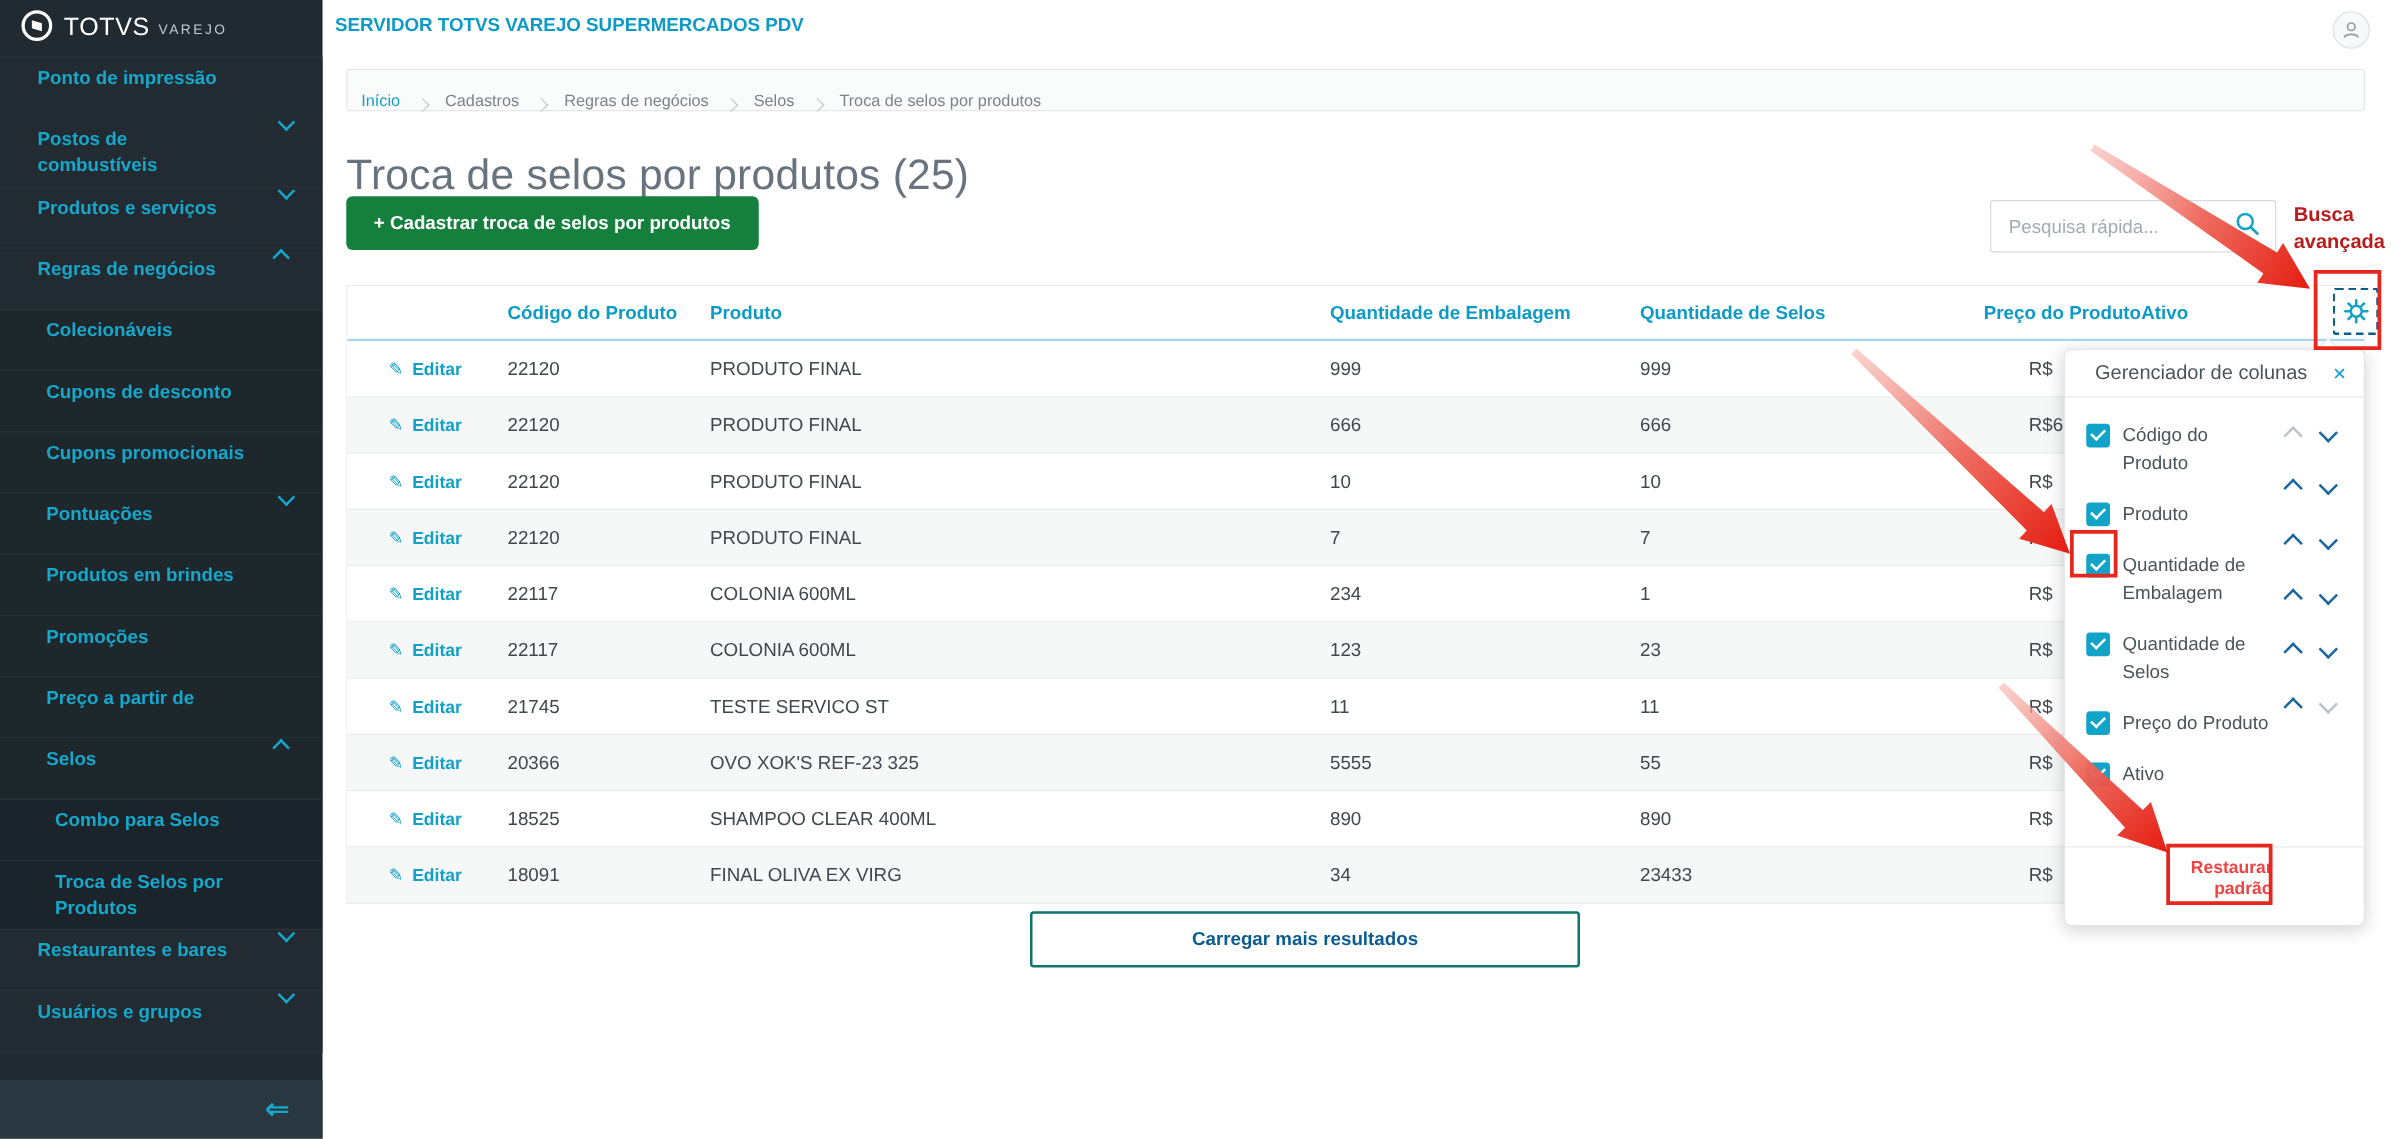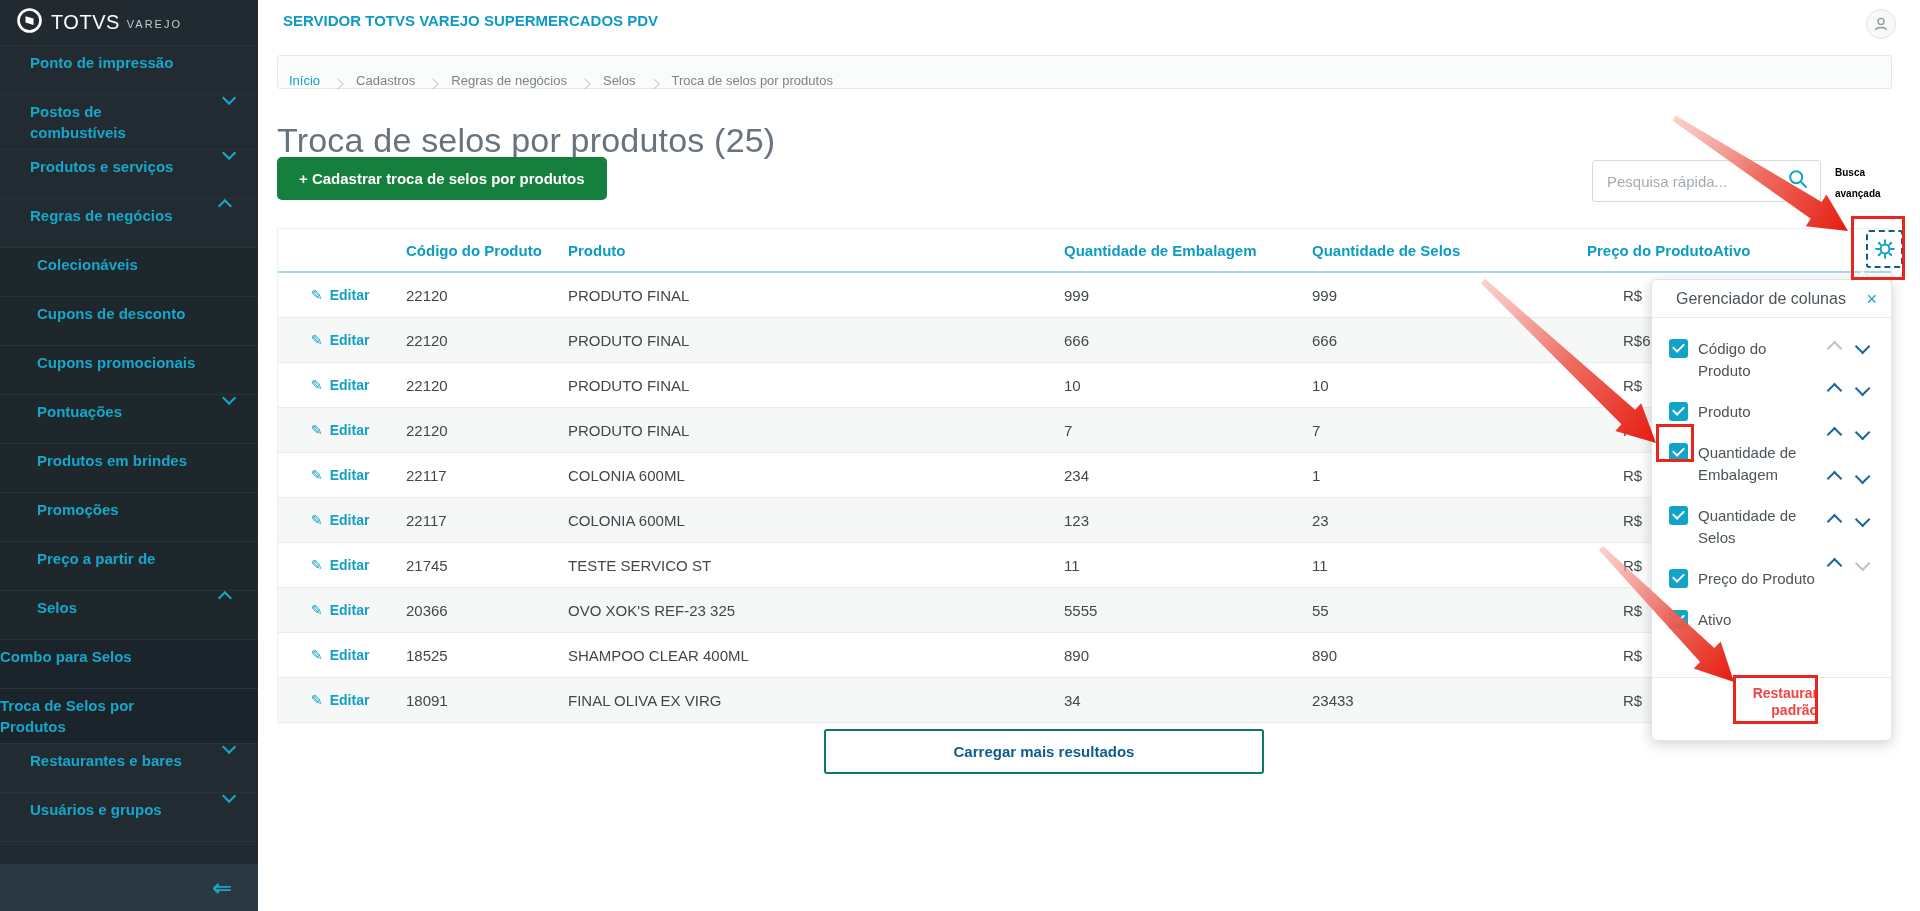--- a/index.html
+++ b/index.html
@@ -9,33 +9,33 @@
   
   .sidebar{position:absolute;left:0;top:0;width:258px;height:911px;background:#212a30;z-index:2}
   .logo-bar{height:45px;display:flex;align-items:center;padding-left:16px;border-bottom:1px solid #2d383e}
   .logo-mark{flex:none}
   .brand{color:#fff;font-size:20px;font-weight:normal;letter-spacing:.5px;margin-left:8px}
   .brand-suffix{color:#c2cbd1;font-size:11px;letter-spacing:2px;margin-left:7px;margin-top:3px}
   .snav-item{display:flex;min-height:49px;border-bottom:1px solid #29333a;
              color:#16a7cb;font-size:15px;font-weight:bold;cursor:pointer;line-height:21px;box-sizing:border-box}
   .lvl0{padding-left:30px;background:#222b31}
   .lvl1{padding-left:37px;background:#1e272c}
-  .lvl2{background:#1b242a}
+  .lvl2{padding-left:44px;background:#1b242a}
   .snav-label{padding:6px 8px 6px 0;max-width:168px}
   .schev{margin-left:auto;margin-right:26px;width:8px;height:8px;flex:none;
          border-right:2px solid #16a7cb;border-bottom:2px solid #16a7cb}
   .schev.down{transform:rotate(45deg) translateY(-3px)}
   .schev.up{transform:rotate(-135deg) translateY(-3px)}
   .collapse-bar{position:absolute;bottom:0;left:0;width:258px;height:47px;background:#2a3841;
                 display:flex;align-items:center;justify-content:flex-end;padding-right:26px;box-sizing:border-box}
   .collapse-icon{color:#16a7cb;font-size:24px;font-weight:bold;line-height:1;cursor:pointer}
 
   
   .main{position:absolute;left:258px;top:0;width:1662px;height:911px;background:#fff}
-  .topbar-title{position:absolute;left:25px;top:12px;font-size:15px;font-weight:bold;color:#0d9ac6}
+  .topbar-title{position:absolute;left:10px;top:12px;font-size:15px;font-weight:bold;color:#0d9ac6}
   .avatar{position:absolute;left:1608px;top:9px;width:28px;height:28px;border-radius:50%;
           background:#f7f8f8;border:1px solid #dfe2e4;display:flex;align-items:center;justify-content:center;cursor:pointer}
 
   .breadcrumb{position:absolute;left:19px;top:55px;width:1615px;height:34px;background:#fafbfb;
               border:1px solid #e5e7e8;border-radius:3px;display:flex;align-items:flex-end;
               box-sizing:border-box;padding-left:11px;font-size:13px;color:#7b8388}
   .crumb{margin-right:14px;cursor:pointer;white-space:nowrap}
   .crumb.active{color:#13a0c6}
   .crumb-sep{width:7px;height:7px;border-top:1px solid #c8cccf;border-right:1px solid #c8cccf;
              transform:rotate(45deg);margin-right:14px;flex:none}
@@ -45,22 +45,22 @@
   .btn-create{position:absolute;left:19px;top:157px;height:43px;background:#15803d;color:#fff;
               font-size:15px;font-weight:bold;border:none;border-radius:5px;padding:0 22px;cursor:pointer;
               font-family:inherit}
 
   .search-wrap{position:absolute;left:1334px;top:160px;width:229px;height:42px;border:1px solid #d8dbdd;
                border-radius:3px;background:#fff;box-sizing:border-box;display:flex;align-items:center}
   .search-input{border:none;outline:none;flex:1;font-size:15px;color:#555;padding-left:14px;
                 background:transparent;font-family:inherit;min-width:0}
   .search-input::placeholder{color:#a3abb0}
   .search-icon{flex:none;margin-right:12px;cursor:pointer}
-  .adv-search{position:absolute;left:1577px;top:162px;width:78px;font-size:10px;font-weight:bold;
-              color:#000000;line-height:21px;cursor:pointer}
+  .adv-search{position:absolute;left:1577px;top:162px;width:78px;font-size:16px;font-weight:bold;
+              color:#b91c1c;line-height:21px;cursor:pointer}
 
   
   .table{position:absolute;left:19px;top:228px;width:1615px;box-sizing:border-box;
          border:1px solid #eceeef;border-bottom:none;background:#fff;z-index:1}
   .tgrid{display:grid;grid-template-columns:128px 162px 496px 248px 275px 126px 1fr;align-items:center}
   .thead{height:42px;border-bottom:2px solid #a9d8ec;font-size:15px;font-weight:bold;color:#0d9ac6}
   .th{cursor:pointer}
   .trow{height:44px;font-size:15px;color:#40484d;border-bottom:1px solid #e8eaeb;background:#fff}
   .trow:nth-child(even){background:#f6f7f7}
   .cell-edit{padding-left:33px;color:#13a0c6;font-weight:bold;font-size:14px;cursor:pointer;white-space:nowrap}

